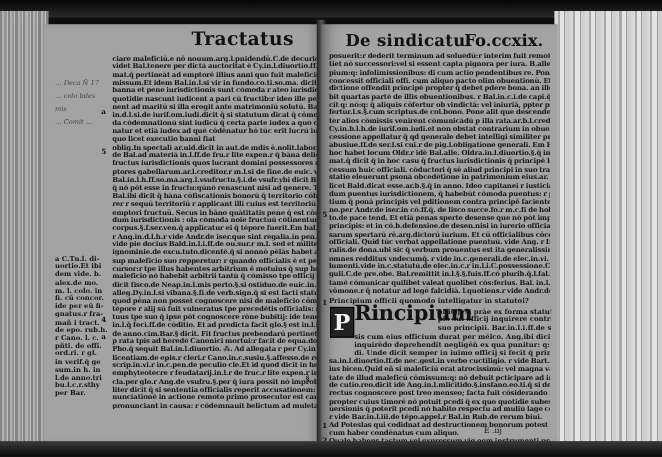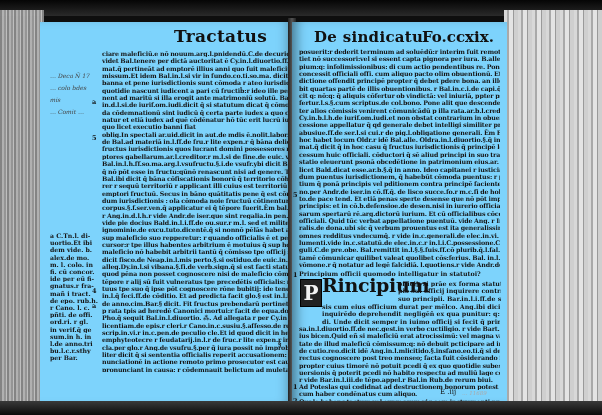--- a/index.html
+++ b/index.html
@@ -19,21 +19,21 @@
     position: absolute; left: 0; top: 10px; width: 44px; height: 396px;
     background: repeating-linear-gradient(90deg,#8a8a8a 0 2px,#b9b9b9 2px 4px,#9c9c9c 4px 6px,#c8c8c8 6px 7px);
     opacity: .95;
   }
   .edge-right {
     position: absolute; right: 0; top: 10px; width: 98px; height: 396px;
     background: repeating-linear-gradient(90deg,#d8d8d8 0 3px,#a9a9a9 3px 5px,#e4e4e4 5px 9px,#9a9a9a 9px 10px,#cfcfcf 10px 14px);
   }
 
   .page {
-    position: absolute; top: 22px; height: 382px; background: #7dd3fc;
+    position: absolute; top: 22px; height: 382px; background: #a3a3a3;
   }
   .page-left { left: 40px; width: 252px; box-shadow: inset -10px 0 12px -6px rgba(0,0,0,.35); }
   .page-right { left: 292px; width: 215px; box-shadow: inset 10px 0 12px -6px rgba(0,0,0,.45); }
   .gutter { position: absolute; left: 288px; top: 18px; width: 8px; height: 390px;
     background: linear-gradient(90deg,#222,#555,#222); }
 
   .running-head {
     position: absolute; top: 0; font-family: "DejaVu Serif", serif; font-weight: bold;
     color: #111; font-size: 17px; letter-spacing: .3px;
   }

